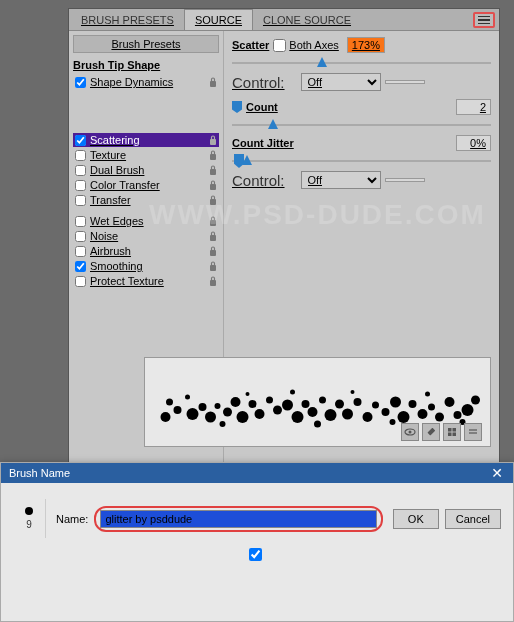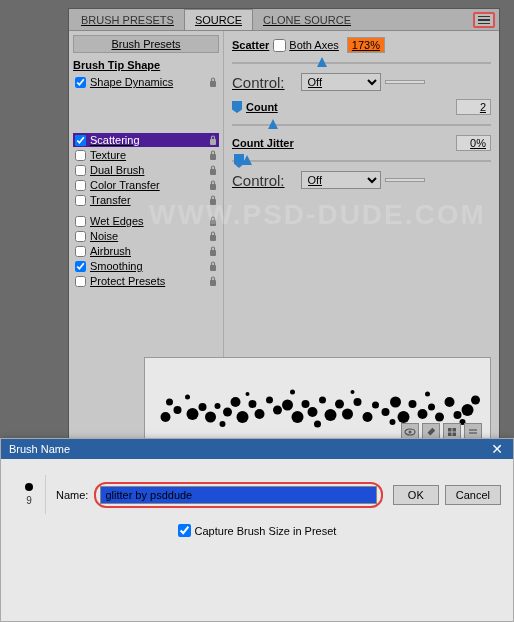--- a/index.html
+++ b/index.html
@@ -280,21 +280,21 @@
       user-select: none;
       white-space: nowrap;
     }
 
     
     .dialog-overlay {
       position: absolute;
       bottom: 0;
       left: 0;
       width: 514px;
-      height: 184px;
+      height: 160px;
       background: #e8e8e8;
       border: 1px solid #aaa;
       box-shadow: 0 2px 8px rgba(0,0,0,0.4);
     }
     .dialog-header {
       background: #2a5fa0;
       color: #fff;
       padding: 3px 8px;
       font-size: 11px;
       display: flex;
@@ -505,21 +505,21 @@
       <div class="brush-option">
         <input type="checkbox" checked="" style="">
         <span class="brush-option-label">Smoothing</span>
         <svg class="lock-icon" viewBox="0 0 8 10">
             <rect x="1" y="4" width="6" height="6" rx="1" fill="#777"></rect>
             <rect x="2.5" y="1" width="3" height="4" rx="1.5" fill="none" stroke="#777" stroke-width="1.2"></rect>
           </svg>
       </div>
       <div class="brush-option">
         <input type="checkbox" style="">
-        <span class="brush-option-label">Protect Presets</span>
+        <span class="brush-option-label">Protect Texture</span>
         <svg class="lock-icon" viewBox="0 0 8 10">
             <rect x="1" y="4" width="6" height="6" rx="1" fill="#777"></rect>
             <rect x="2.5" y="1" width="3" height="4" rx="1.5" fill="none" stroke="#777" stroke-width="1.2"></rect>
           </svg>
       </div>
     </div>
 
     <div class="right-content">
 
       <div class="scatter-row">
@@ -679,16 +679,15 @@
 
       <span class="dialog-name-label">Name:</span>
       <div class="dialog-name-input-wrap">
         <input class="dialog-name-input" type="text" value="glitter by psddude" style="">
       </div>
       <button class="dialog-ok-btn">OK</button>
       <button class="dialog-cancel-btn">Cancel</button>
     </div>
     <div class="dialog-capture-row">
       <input type="checkbox" checked="" style="">
-      <span>Capture Brush Size in Preset</span>
     </div>
   </div>
 </div>
 
 </body></html>

